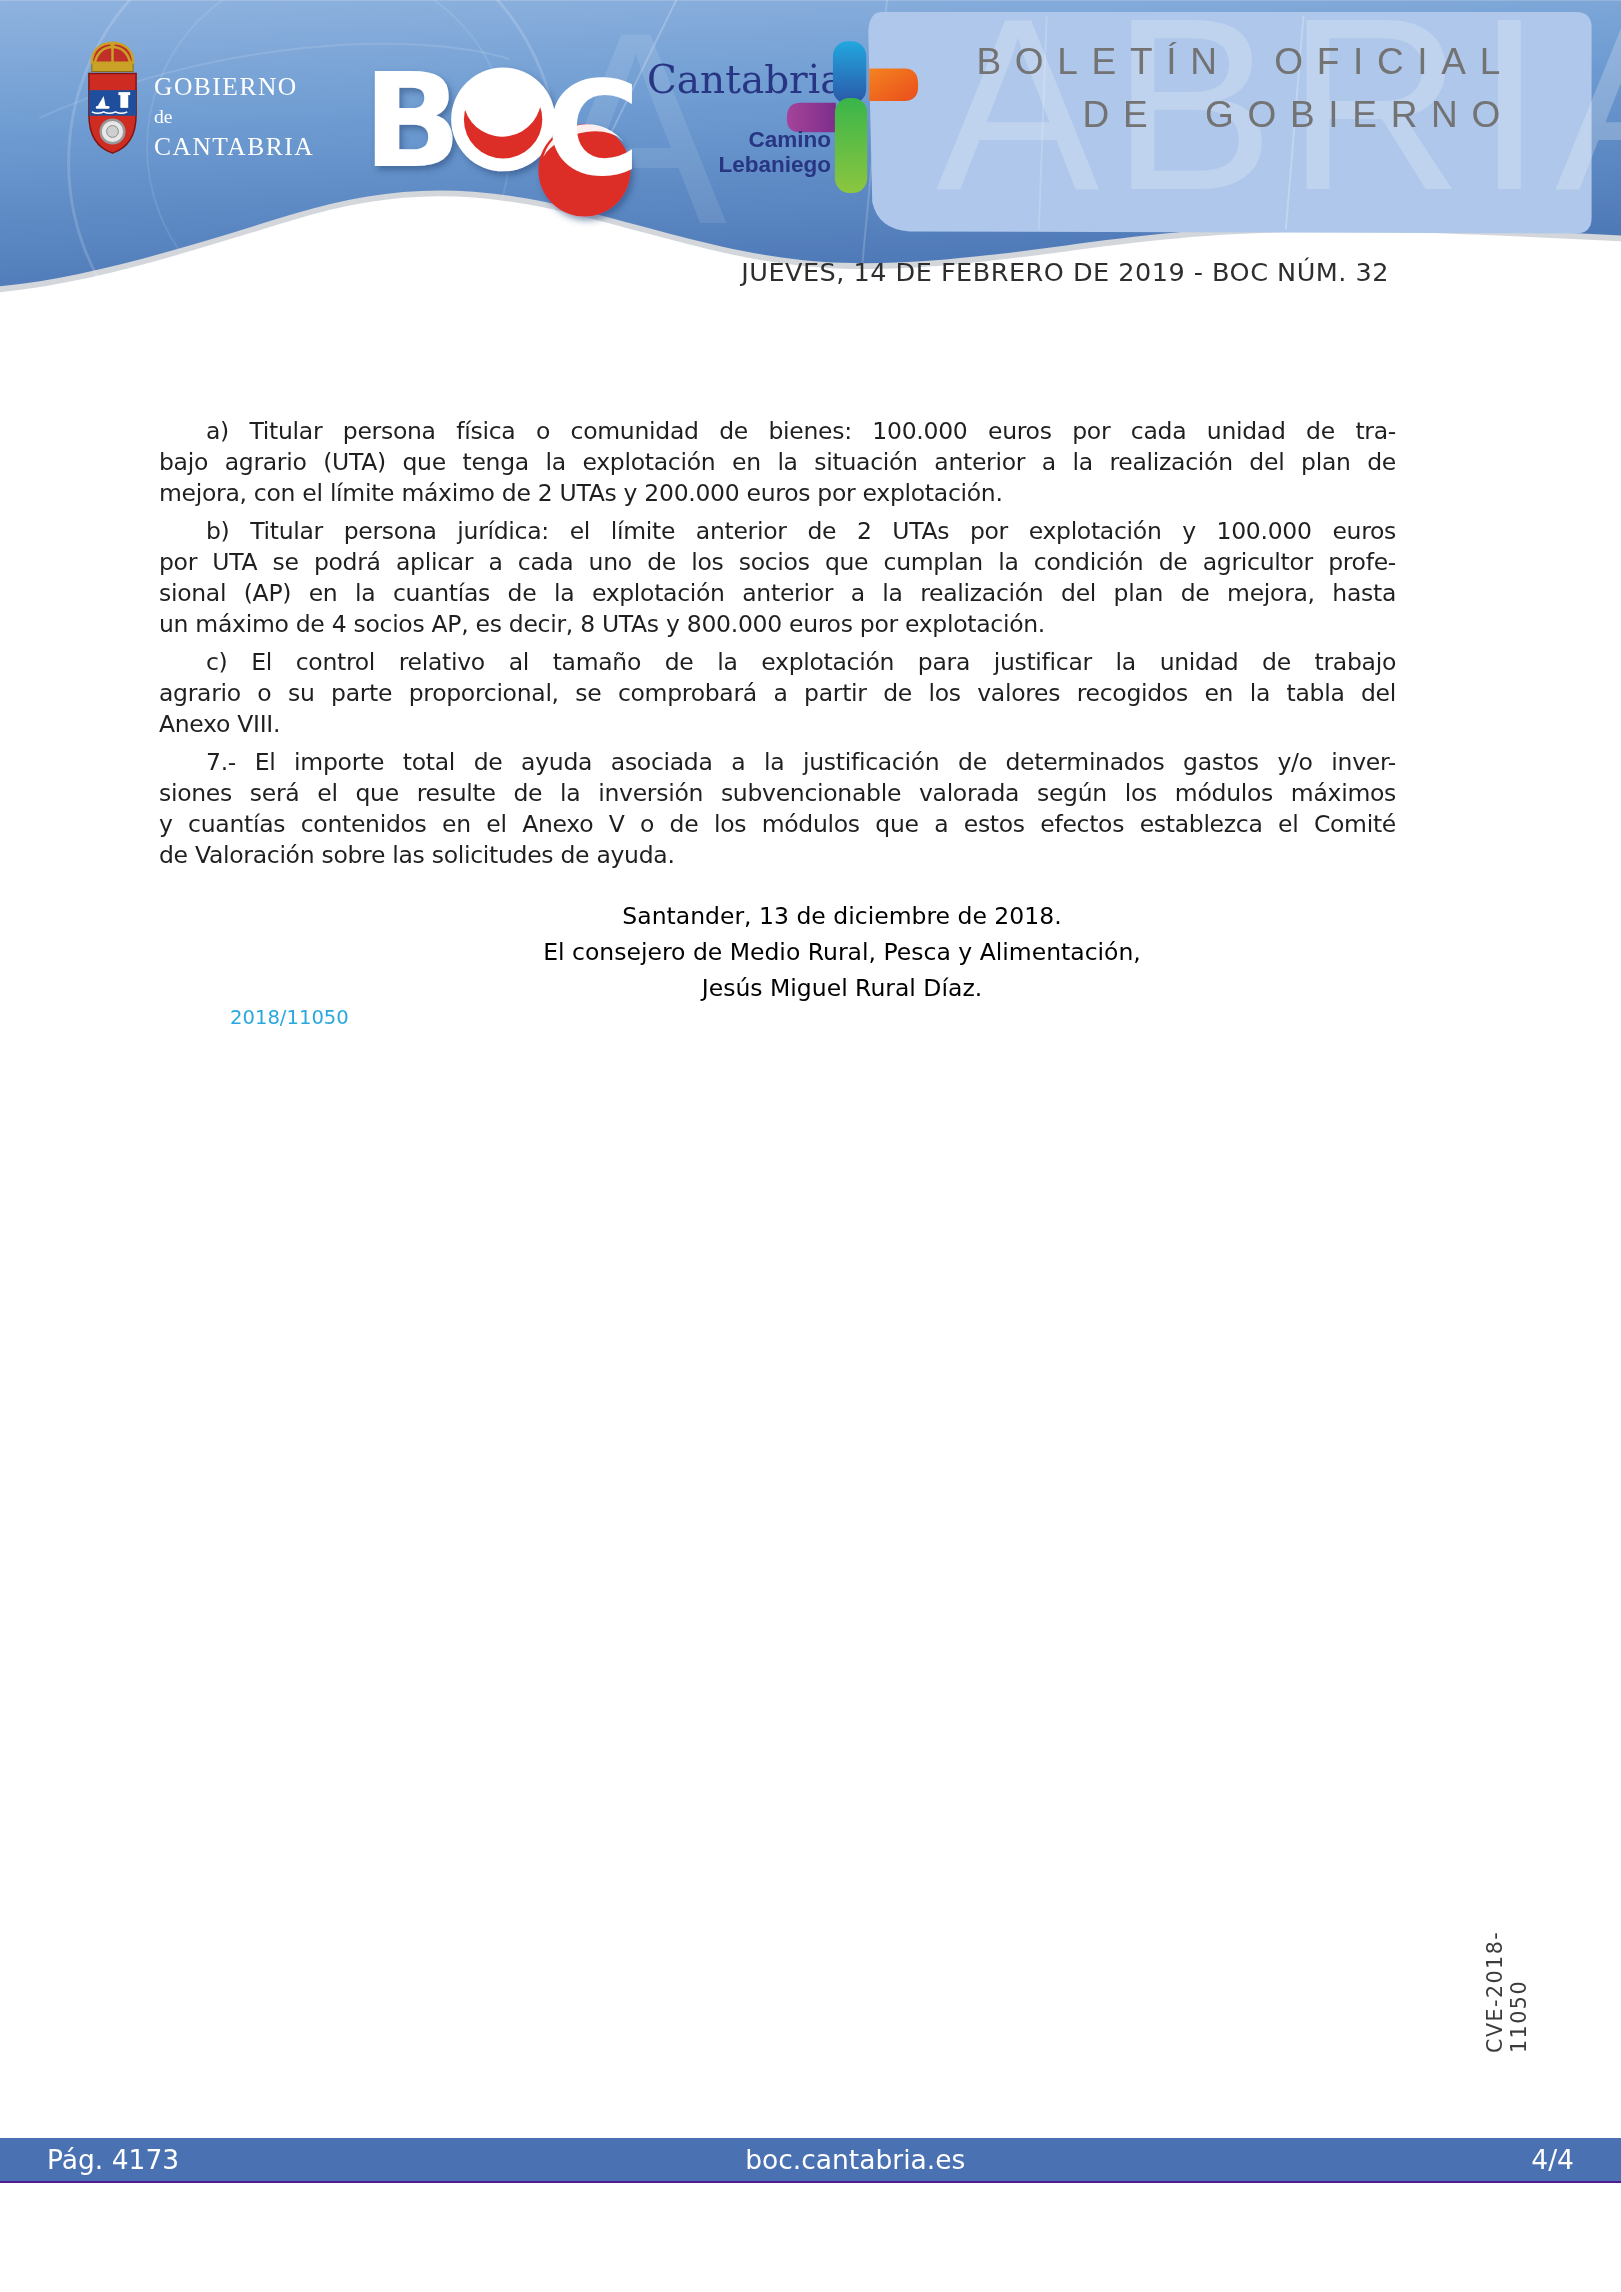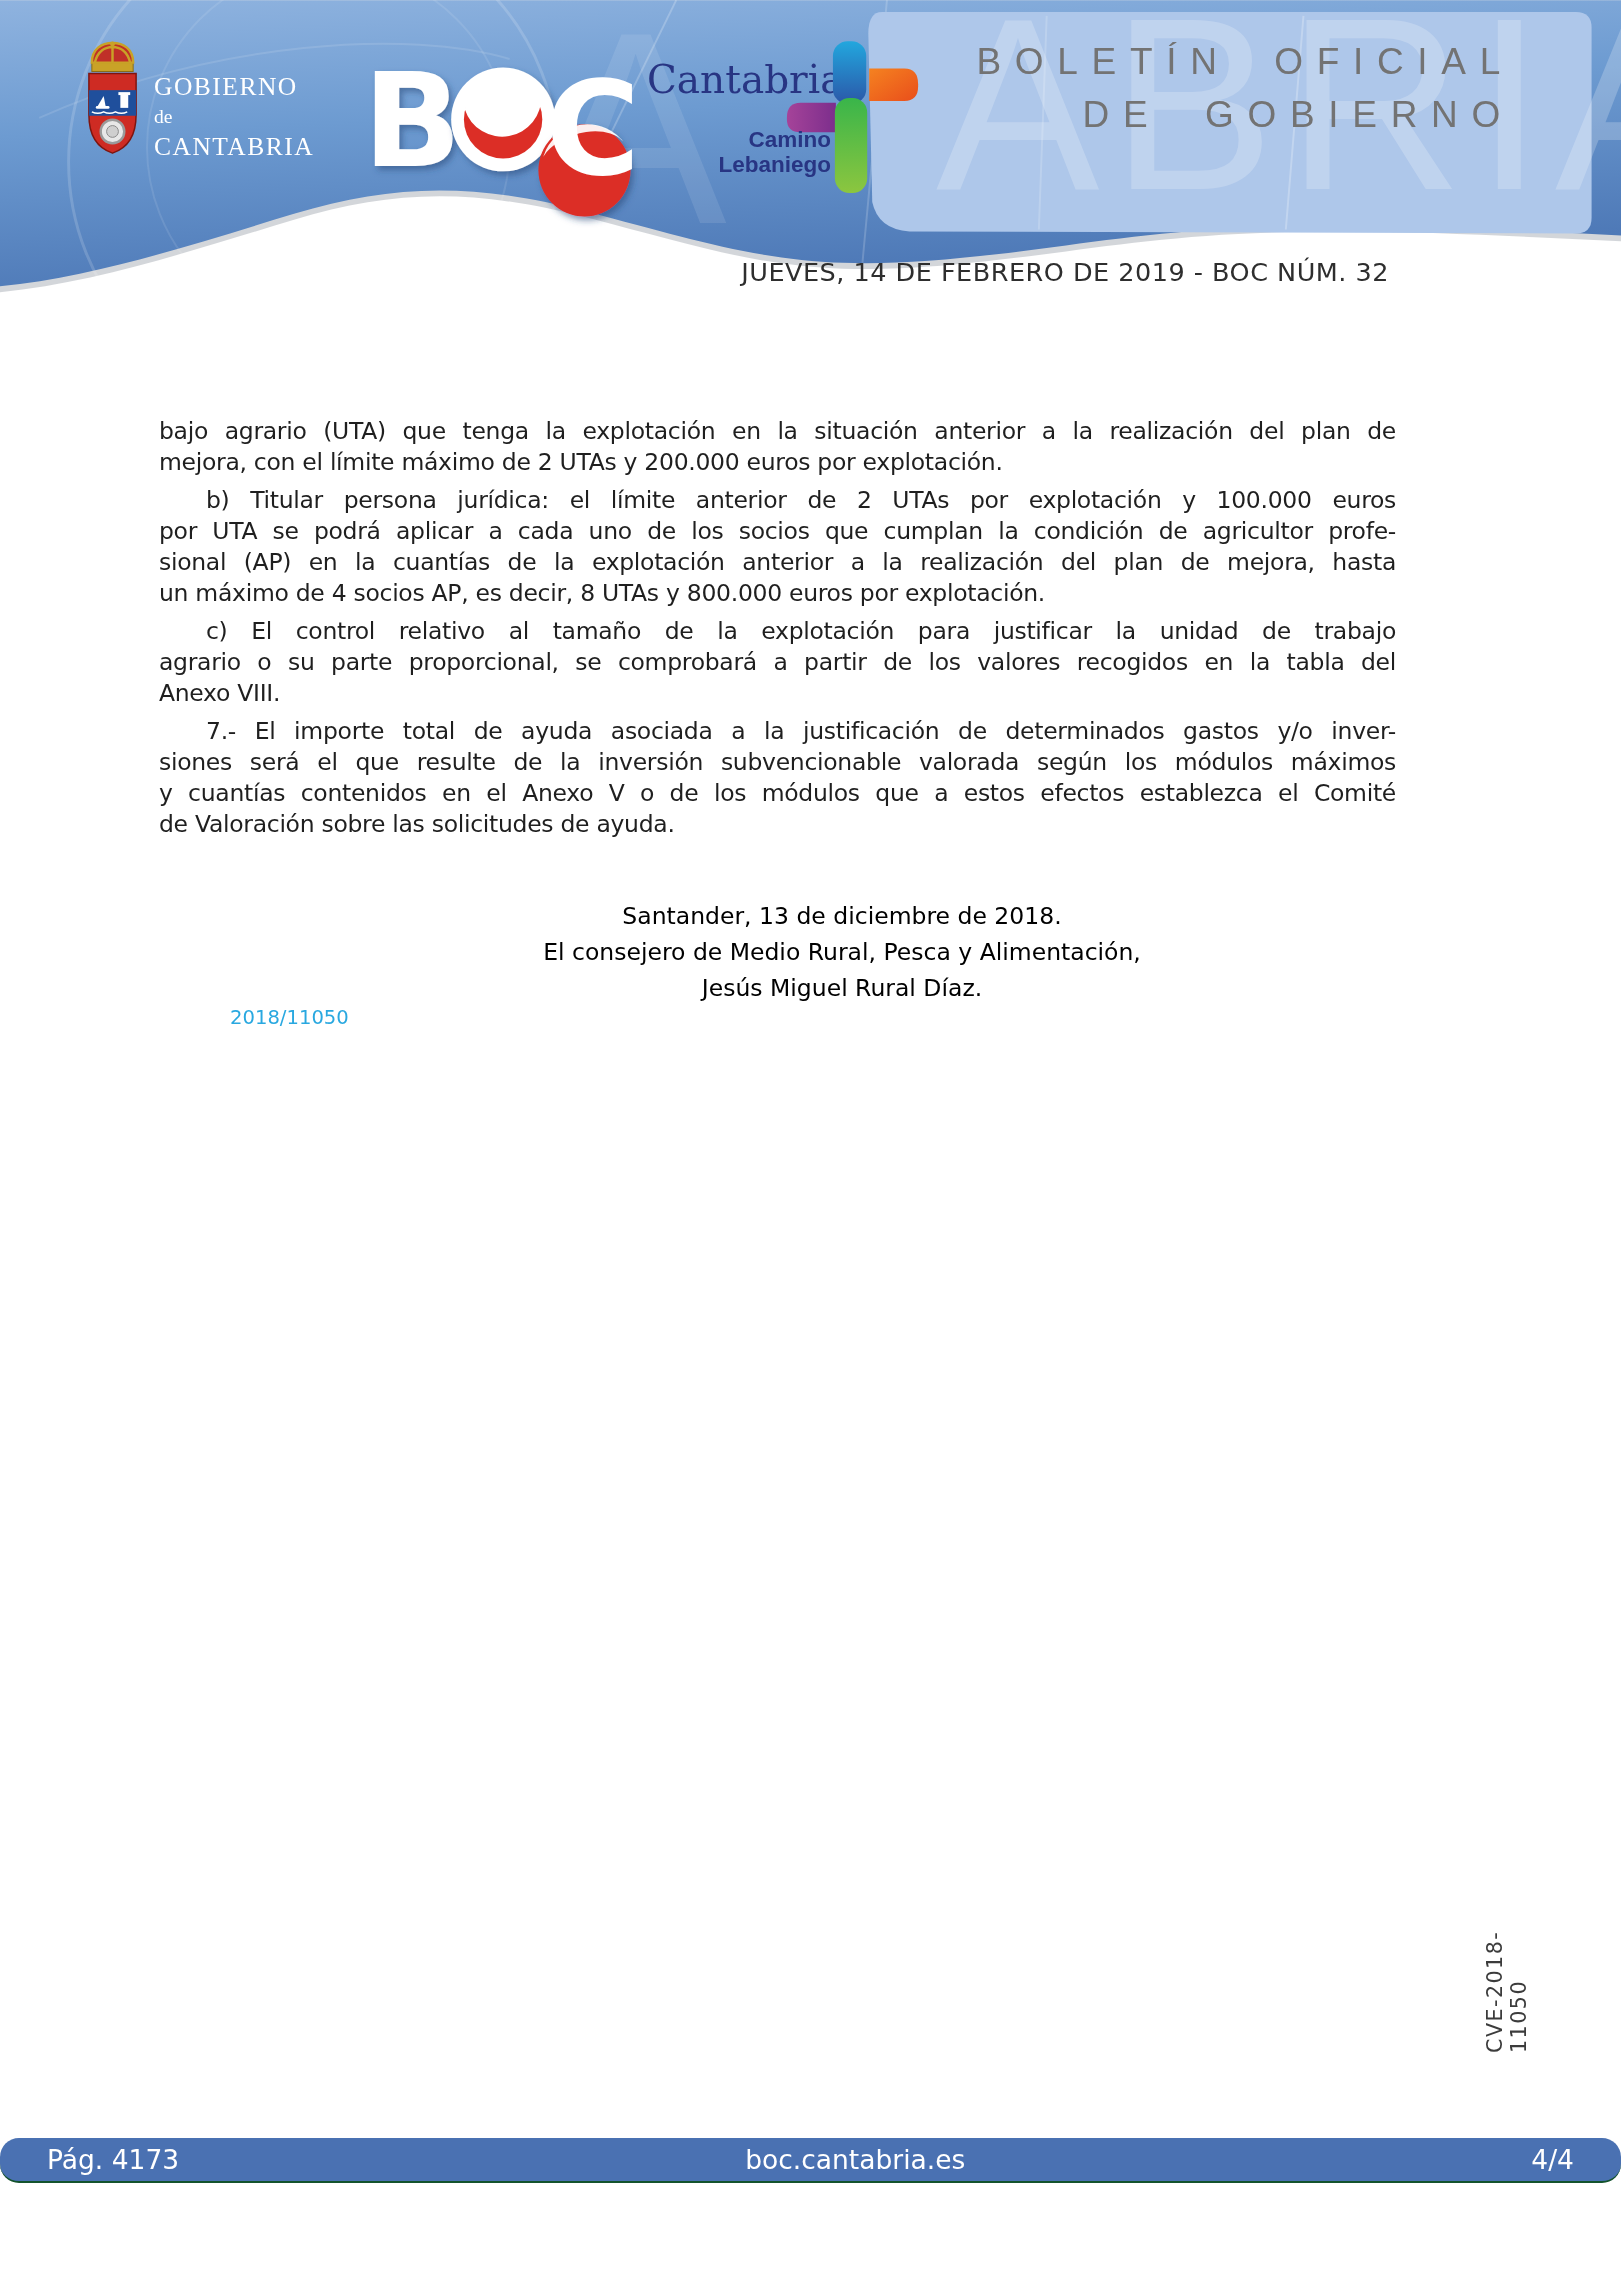--- a/index.html
+++ b/index.html
@@ -61,23 +61,23 @@
     position:absolute;left:230px;top:1006px;font-size:19.6px;color:#29a8e0;
   }
   .cve-vertical{
     position:absolute;left:1483px;top:1867px;height:186px;
     writing-mode:vertical-rl;transform:rotate(180deg);
     font-size:20.6px;letter-spacing:1.5px;color:#3c3c3c;
   }
   
   .footer-bar{
     position:absolute;left:0;top:2138px;width:1621px;height:45px;
-    background:#4a71b2;border-bottom:2px solid #14532d;
+    background:#4a71b2;border-bottom:2px solid #4c1d95;
     display:flex;align-items:center;justify-content:space-between;
-    box-sizing:border-box;padding:0 47px;color:#ffffff;font-size:26.5px;border-radius:19px;
+    box-sizing:border-box;padding:0 47px;color:#ffffff;font-size:26.5px;
   }
 </style>
 </head>
 <body>
 
 <div class="page">
 
   <div class="header">
     <svg class="bg" width="1621" height="314" viewBox="0 0 1654 320">
       <defs>
@@ -192,20 +192,21 @@
     <div class="bulletin-title">
       <div class="b1">BOLETÍN OFICIAL</div>
       <div class="b2">DE GOBIERNO</div>
     </div>
   </div>
 
   <div class="date-line">JUEVES, 14 DE FEBRERO DE 2019 - BOC NÚM. 32</div>
 
   <div class="content">
       <div class="para">
+        <div class="line first">a) Titular persona física o comunidad de bienes: 100.000 euros por cada unidad de tra-</div>
         <div class="line">bajo agrario (UTA) que tenga la explotación en la situación anterior a la realización del plan de</div>
         <div class="line last">mejora, con el límite máximo de 2 UTAs y 200.000 euros por explotación.</div>
       </div>
       <div class="para">
         <div class="line first">b) Titular persona jurídica: el límite anterior de 2 UTAs por explotación y 100.000 euros</div>
         <div class="line">por UTA se podrá aplicar a cada uno de los socios que cumplan la condición de agricultor profe-</div>
         <div class="line">sional (AP) en la cuantías de la explotación anterior a la realización del plan de mejora, hasta</div>
         <div class="line last">un máximo de 4 socios AP, es decir, 8 UTAs y 800.000 euros por explotación.</div>
       </div>
       <div class="para">

